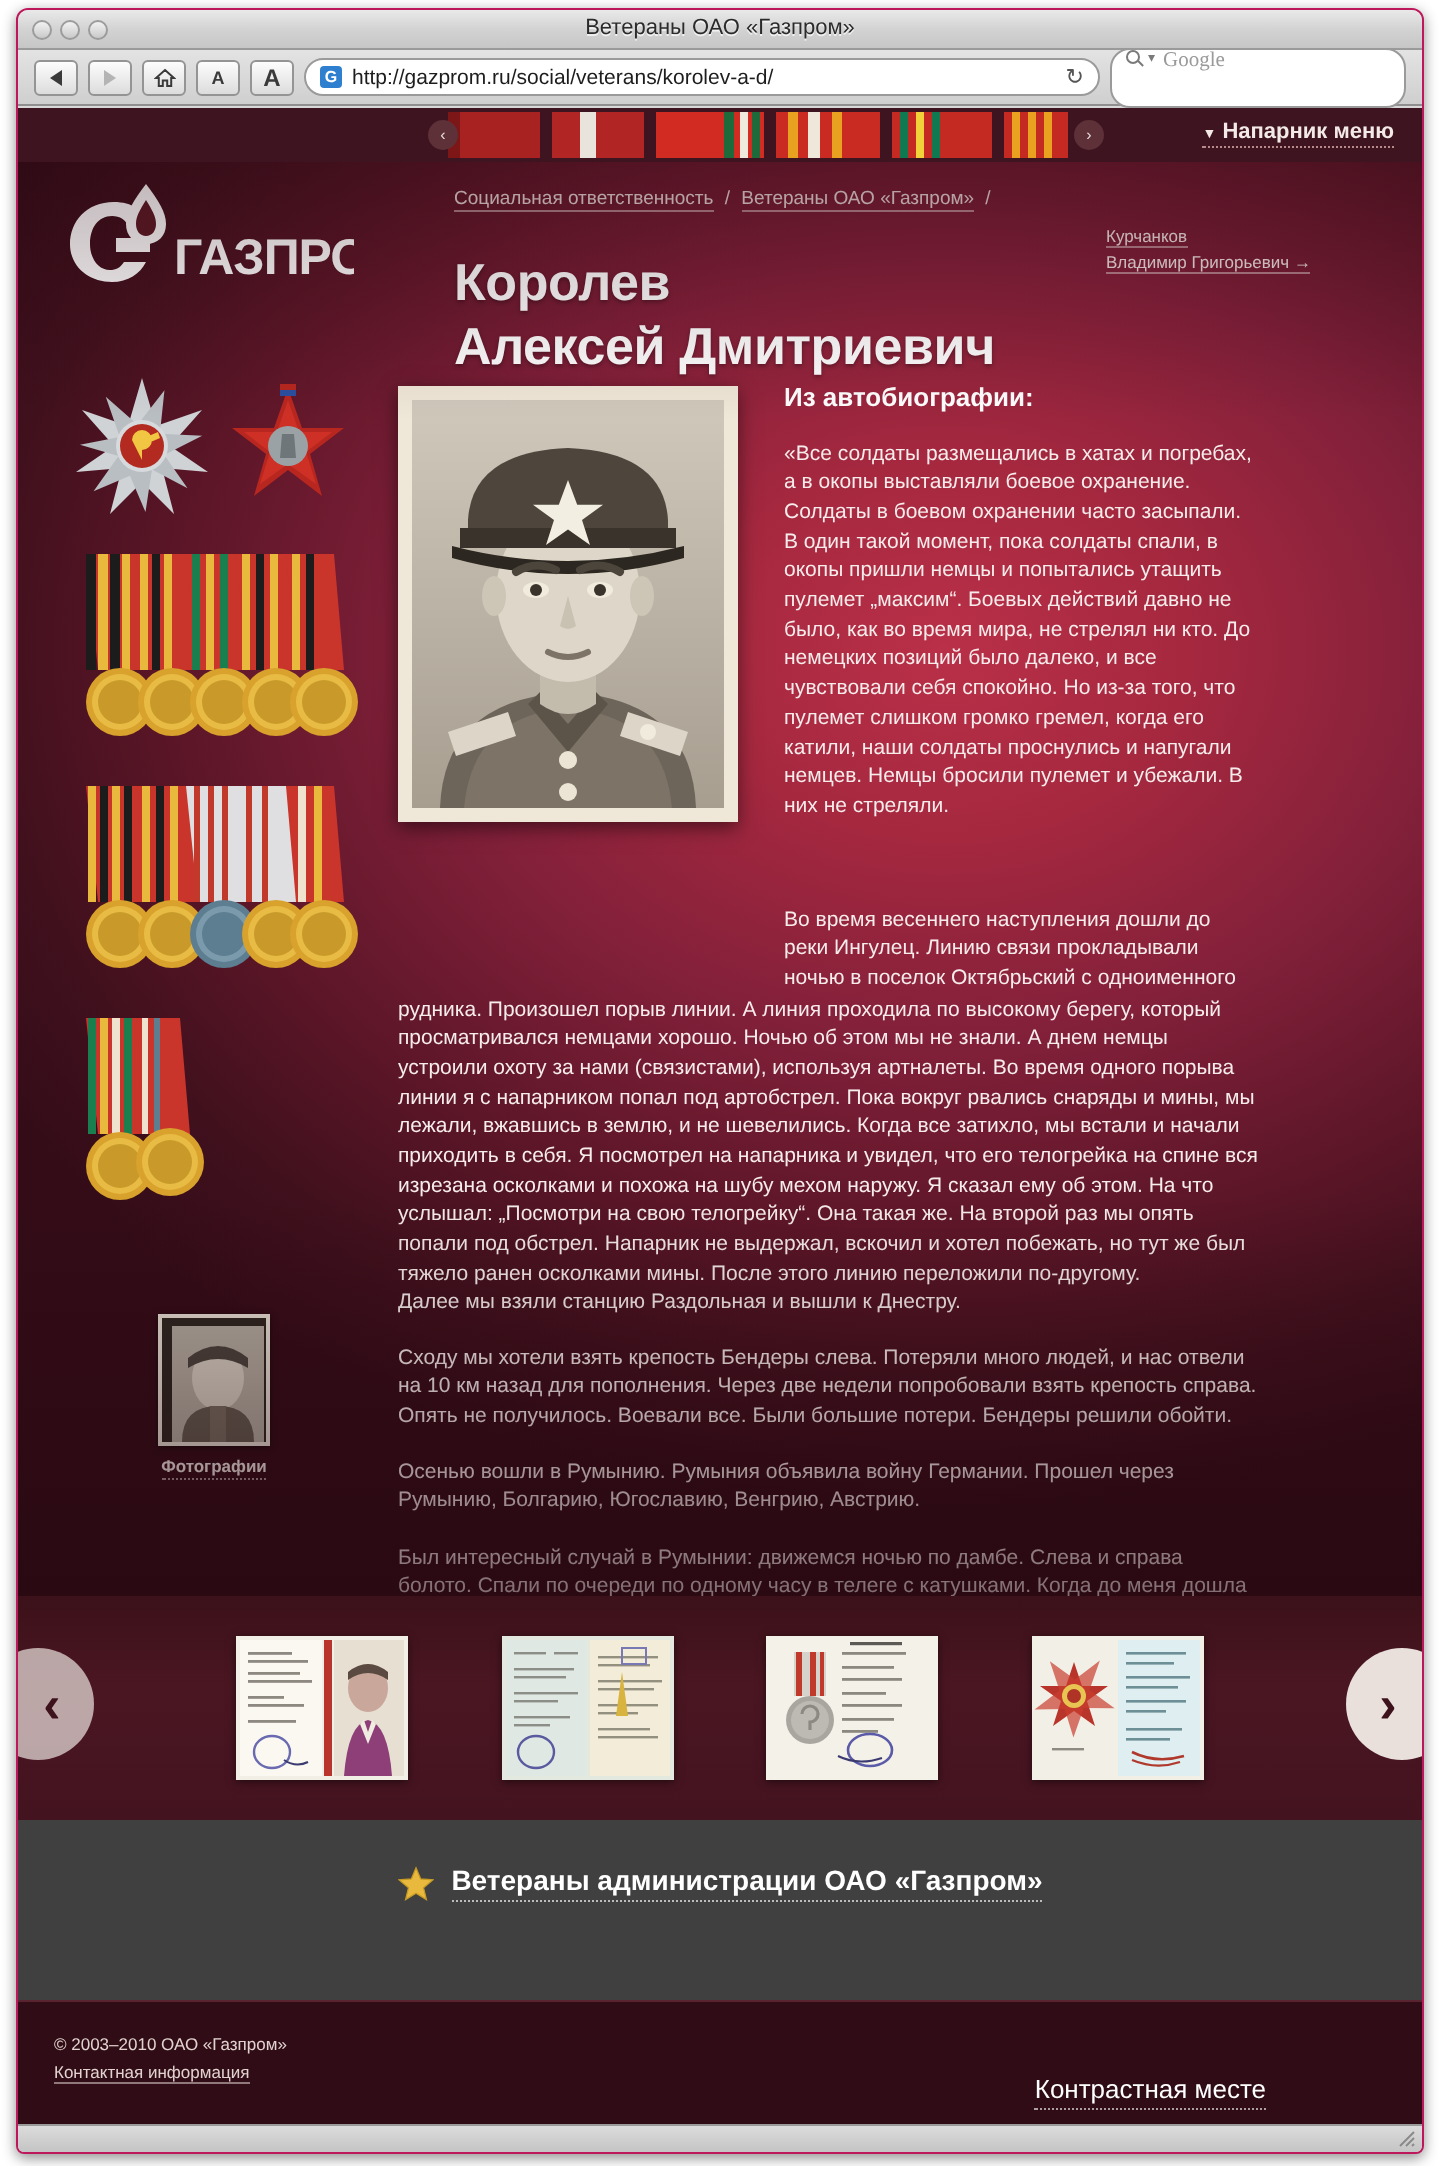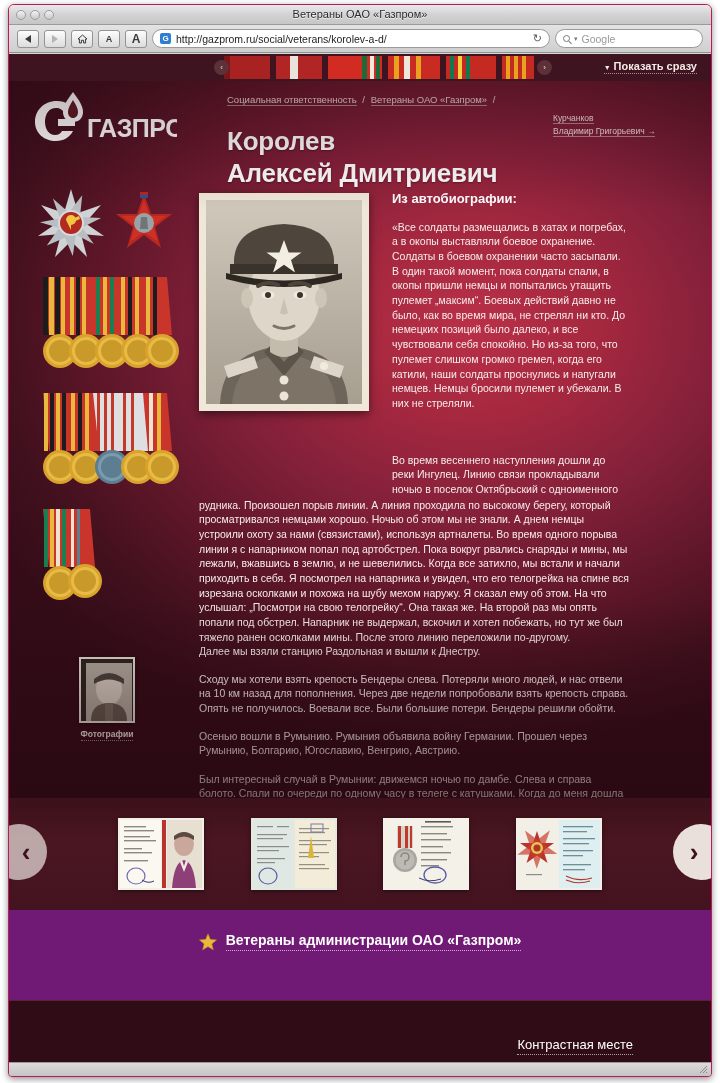--- a/index.html
+++ b/index.html
@@ -71,24 +71,24 @@
     position: relative;
   }
   .favicon {
     width: 11px; height: 11px; flex: none;
     background: #2f7fd0; border-radius: 2px;
     color: #fff; font-size: 8px; font-weight: bold;
     display: flex; align-items: center; justify-content: center;
   }
   .reload { margin-left: auto; font-size: 11px; color: #555; }
   .searchbar {
-    width: 148px; height: 19px;
+    width: 148px; height: 30px;
     background: #fff; border: 1px solid #9a9a9a; border-radius: 10px;
-    display: flex; align-items: center; gap: 4px;
-    padding: 0 7px; font-size: 10.5px; color: #9a9a9a;
+    display: flex; gap: 4px;
+    padding: 0 7px; font-size: 10.5px; color: #9a9a9a; font-family: Liberation Serif, serif;
   }
   .mag {
     width: 7px; height: 7px; border: 1.4px solid #7a7a7a; border-radius: 50%;
     position: relative; flex: none;
   }
   .mag::after {
     content: ""; position: absolute; right: -3px; bottom: -2px;
     width: 4px; height: 1.4px; background: #7a7a7a; transform: rotate(45deg);
   }
   .mag-caret { font-size: 7px; color: #7a7a7a; }
@@ -236,21 +236,21 @@
   }
   .gal-item {
     width: 86px; height: 72px; background: #fff;
     box-shadow: 0 1px 4px rgba(0,0,0,.5);
     overflow: hidden;
   }
   .gal-item svg { display: block; }
 
   
   .vetbanner {
-    height: 90px; background: #701a75;
+    height: 90px; background: #404040;
     display: flex; align-items: flex-start; justify-content: center;
     padding-top: 22px;
   }
   .vetbanner .lbl {
     font-size: 14px; font-weight: bold; color: #fff;
     border-bottom: 1px dotted rgba(255,255,255,.65);
     padding-bottom: 2px; margin-left: 9px;
   }
   .star-ico { width: 18px; height: 18px; margin-top: 1px; }
 
@@ -342,21 +342,21 @@
           <rect x="242" y="2" width="4" height="23" fill="#0f7a52"></rect>
           <rect x="278" y="2" width="32" height="23" fill="#c42a22"></rect>
           <rect x="282" y="2" width="4" height="23" fill="#e8a21f"></rect>
           <rect x="290" y="2" width="4" height="23" fill="#e8a21f"></rect>
           <rect x="298" y="2" width="4" height="23" fill="#e8a21f"></rect>
         </svg>
       </div>
       <div class="ribbon-arrow l">‹</div>
       <div class="ribbon-arrow r">›</div>
       <div class="show-menu">
-        <span class="caret">▼</span><span>Показать сразу</span>
+        <span class="caret">▼</span><span>Напарник меню</span>
       </div>
     </div>
 
     <div class="canvas">
 
       <div class="logo">
         <svg width="150" height="62" viewBox="0 0 150 62">
           <path d="M30 12 C16 12 8 22 8 33 C8 44 17 52 29 52 C37 52 43 48 46 42 L35 42 C33 45 31 46 28 46 C22 46 18 40 18 33 C18 25 22 19 29 19 C33 19 36 21 37 24 L47 24 C45 16 39 12 30 12 Z" fill="#ffffff"></path>
           <rect x="31" y="30" width="17" height="7" fill="#ffffff"></rect>
           <path d="M46 3 C40 11 36 17 36 23 C36 29 40 33 46 33 C52 33 56 29 56 23 C56 17 52 11 46 3 Z" fill="#ffffff"></path>
@@ -718,20 +718,22 @@
     </div>
 
     <div class="vetbanner">
       <svg class="star-ico" viewBox="0 0 20 20">
         <path d="M10 1 L12.6 7.2 L19.4 7.7 L14.2 12.1 L15.8 18.7 L10 15.1 L4.2 18.7 L5.8 12.1 L0.6 7.7 L7.4 7.2 Z" fill="#e8b93c" stroke="#c69a24" stroke-width=".7"></path>
       </svg>
       <span class="lbl">Ветераны администрации ОАО «Газпром»</span>
     </div>
 
     <div class="footer">
+      <div class="copy">© 2003–2010 ОАО «Газпром»</div>
+      <div class="copy"><a href="#">Контактная информация</a></div>
       <div class="contrast">Контрастная месте</div>
     </div>
   </div>
 
   <div class="statusbar">
     <svg class="grip" viewBox="0 0 9 9">
       <g stroke="#8a8a8a" stroke-width="1">
         <line x1="8" y1="1" x2="1" y2="8"></line>
           <line x1="8" y1="4" x2="4" y2="8"></line>
           <line x1="8" y1="7" x2="7" y2="8"></line>

